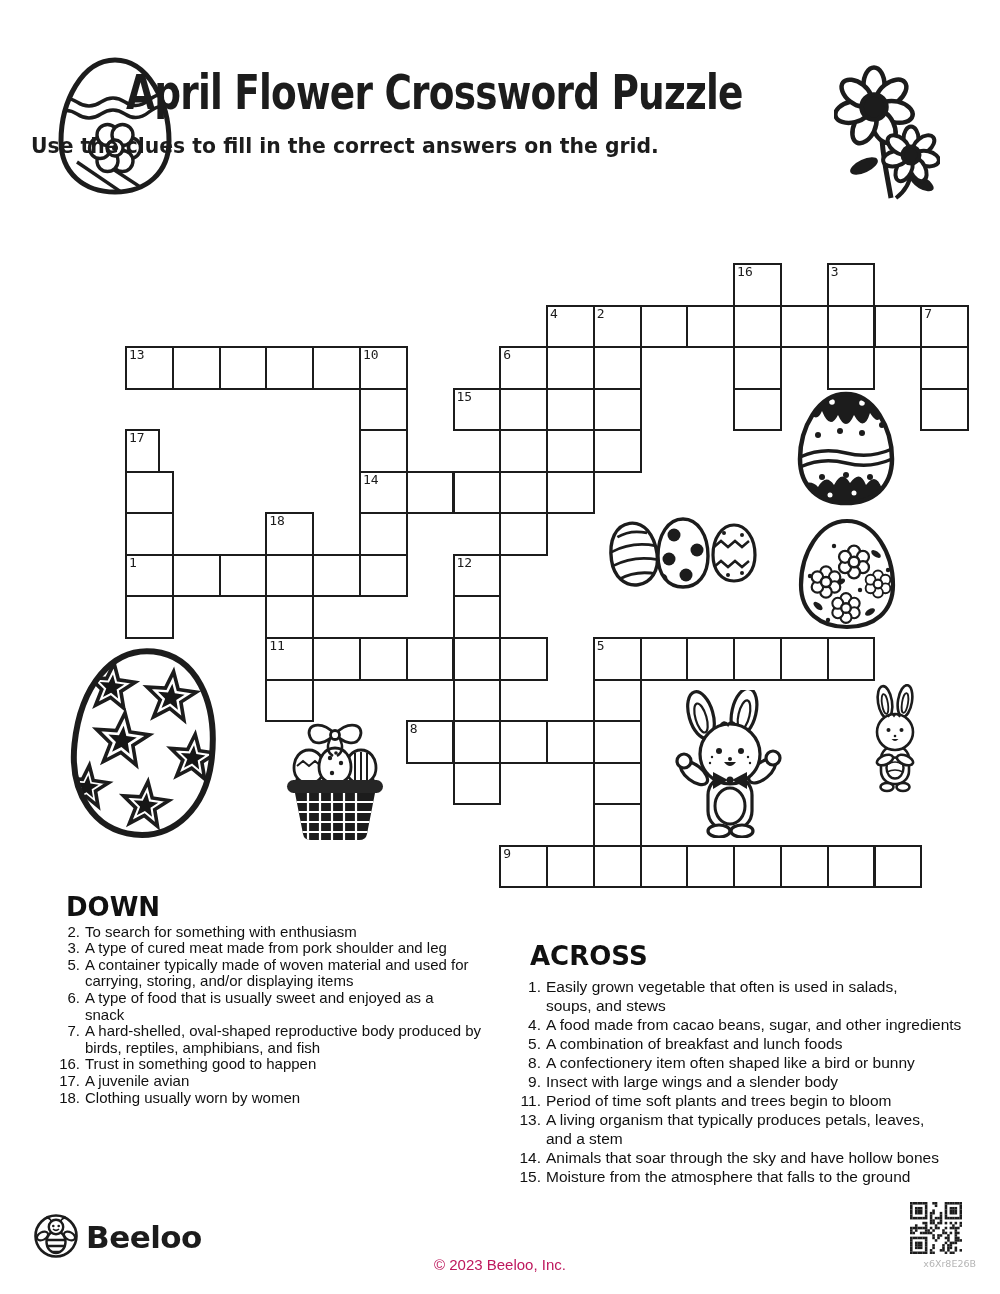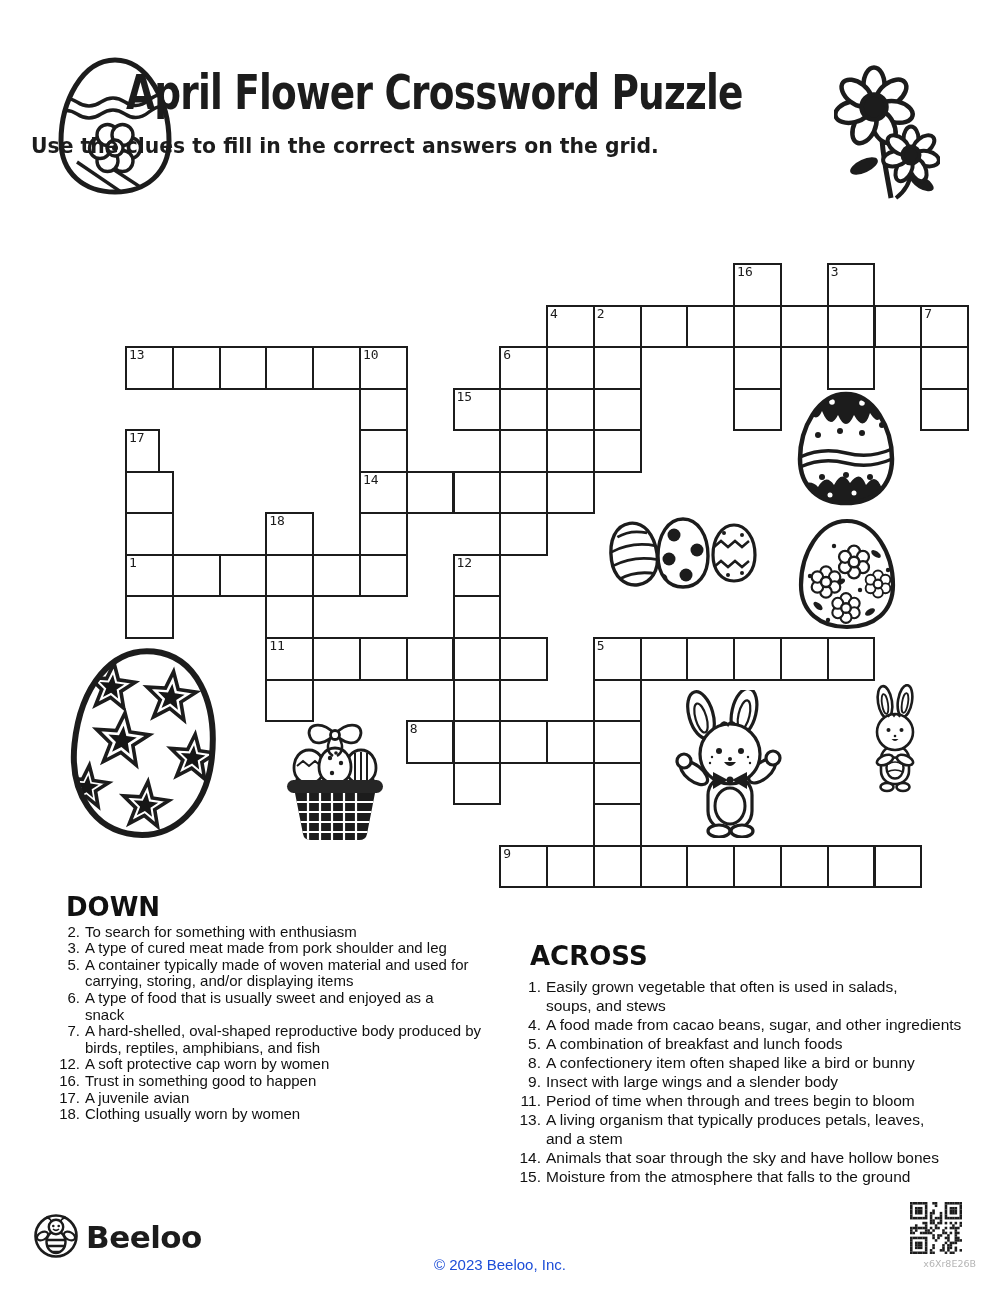--- a/index.html
+++ b/index.html
@@ -28,21 +28,21 @@
   .down-clues{left:54px;top:899px;width:470px;font-family:"Liberation Sans",sans-serif;
               font-size:15px;line-height:16.6px;}
   .down-clues h2{padding-left:12px;}
   .across-clues{left:515px;top:899px;width:485px;font-family:"Liberation Sans",sans-serif;
                 font-size:15.5px;line-height:19px;margin-top:48px;}
   .across-clues h2{padding-left:15px;margin-bottom:11px;}
 
   
   .brand{position:absolute;left:86px;top:1219px;font-size:31px;font-weight:bold;letter-spacing:-0.5px;}
   .copyright{position:absolute;left:0;top:1256px;width:100%;text-align:center;
-             font-family:"Liberation Sans",sans-serif;font-size:15px;color:#1d4ed8;}
+             font-family:"Liberation Sans",sans-serif;font-size:15px;color:#be185d;}
   .qr{position:absolute;left:910px;top:1202px;width:52px;height:52px;}
   .qr svg{display:block;width:52px;height:52px;fill:#1c1c1c;}
   .qr-label{position:absolute;left:896px;top:1258px;width:80px;text-align:right;
             font-size:9.5px;color:#b5b5b5;font-family:"DejaVu Sans",sans-serif;}
 </style>
 </head>
 <body>
 
 <div class="page">
 
@@ -501,24 +501,20 @@
           <span class="cnum">6.</span>
           <span class="ctext">A type of food that is usually sweet and enjoyed as a
 snack</span>
         </div>
         <div class="clue">
           <span class="cnum">7.</span>
           <span class="ctext">A hard-shelled, oval-shaped reproductive body produced by
 birds, reptiles, amphibians, and fish</span>
         </div>
         <div class="clue">
-          <span class="cnum">12.</span>
-          <span class="ctext">A soft protective cap worn by women</span>
-        </div>
-        <div class="clue">
           <span class="cnum">16.</span>
           <span class="ctext">Trust in something good to happen</span>
         </div>
         <div class="clue">
           <span class="cnum">17.</span>
           <span class="ctext">A juvenile avian</span>
         </div>
         <div class="clue">
           <span class="cnum">18.</span>
           <span class="ctext">Clothing usually worn by women</span>
@@ -545,21 +541,21 @@
         <div class="clue">
           <span class="cnum">8.</span>
           <span class="ctext">A confectionery item often shaped like a bird or bunny</span>
         </div>
         <div class="clue">
           <span class="cnum">9.</span>
           <span class="ctext">Insect with large wings and a slender body</span>
         </div>
         <div class="clue">
           <span class="cnum">11.</span>
-          <span class="ctext">Period of time when through and trees begin to bloom</span>
+          <span class="ctext">Period of time soft plants and trees begin to bloom</span>
         </div>
         <div class="clue">
           <span class="cnum">13.</span>
           <span class="ctext">A living organism that typically produces petals, leaves,
 and a stem</span>
         </div>
         <div class="clue">
           <span class="cnum">14.</span>
           <span class="ctext">Animals that soar through the sky and have hollow bones</span>
         </div>

